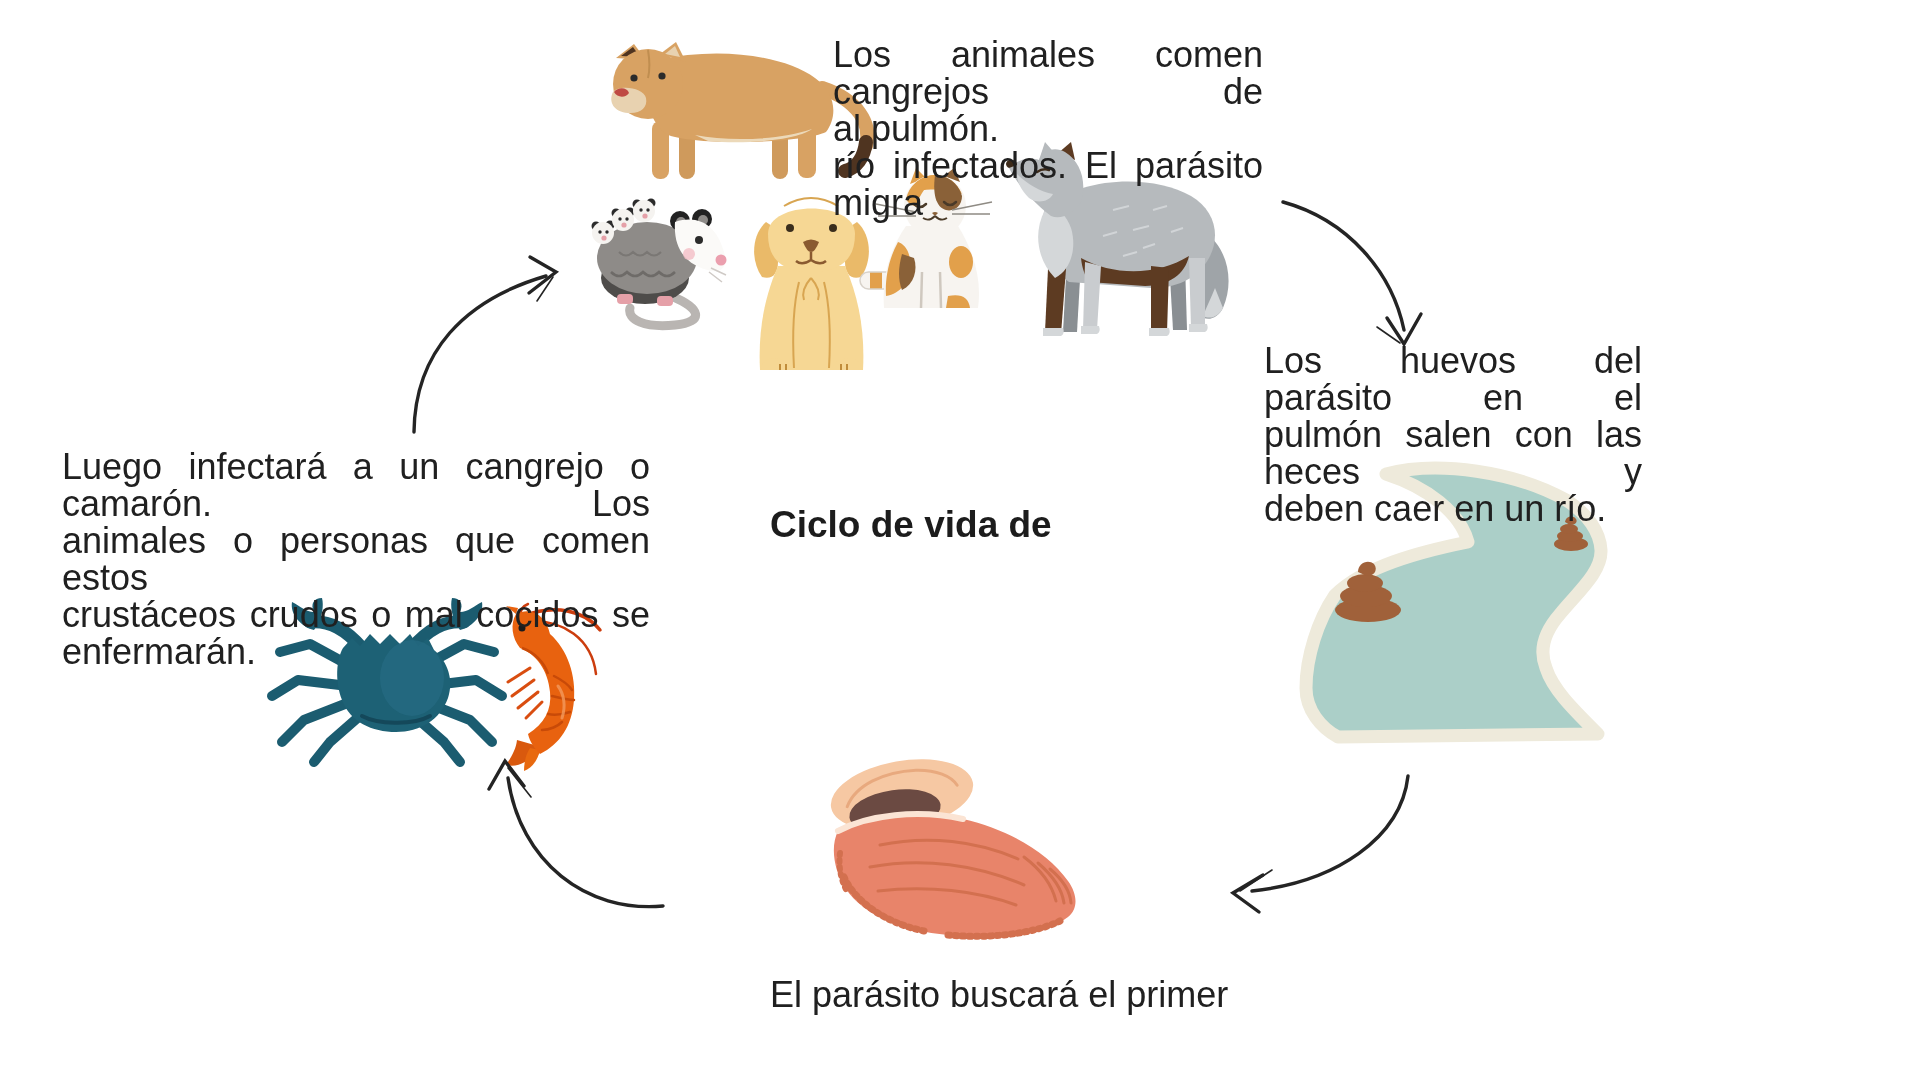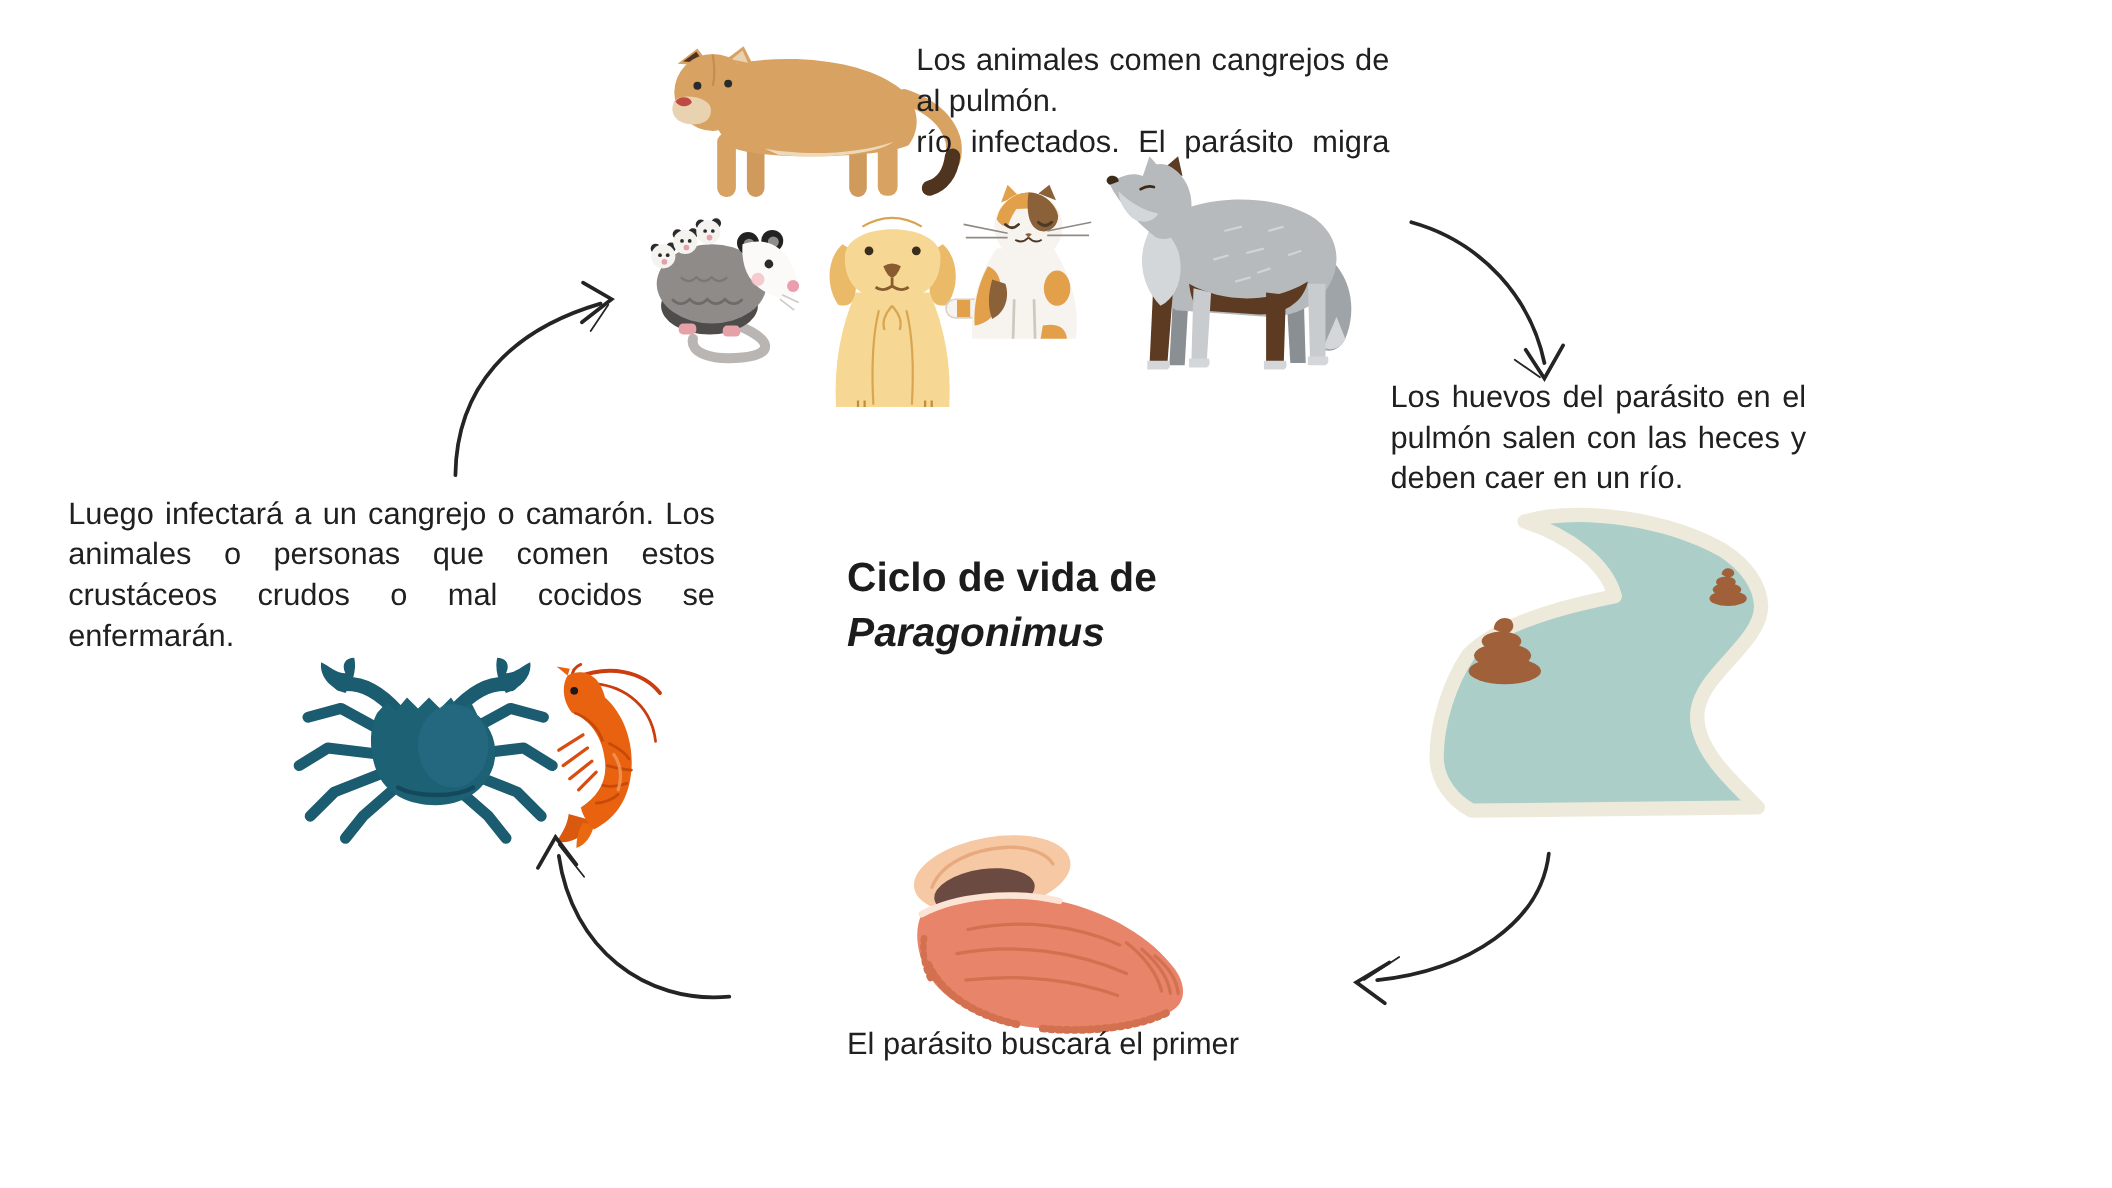--- a/index.html
+++ b/index.html
@@ -10,21 +10,21 @@
     overflow: hidden;
     background: #ffffff;
     font-family: "Liberation Sans", "DejaVu Sans", sans-serif;
     color: #202020;
   }
   .illus { position: absolute; }
   .illus svg { width: 100%; height: 100%; display: block; }
   .arrows-svg { position: absolute; left: 0; top: 0; width: 1920px; height: 1080px; pointer-events: none; }
   .txt {
     position: absolute;
-    font-size: 28px;
+    font-size: 36px;
     line-height: 37px;
     color: #202020;
   }
   .txt .line { white-space: nowrap; }
   .txt .just { white-space: normal; text-align: justify; text-align-last: justify; }
   .title-block {
     position: absolute;
     left: 770px; top: 500px; width: 340px;
     font-size: 37px;
     line-height: 50px;
@@ -309,22 +309,21 @@
     <div class="line just">crustáceos crudos o mal cocidos se</div>
     <div class="line">enfermarán.</div>
   </div>
 
   <div class="txt" style="left:1264px; top:342px; width:378px;">
     <div class="line just">Los huevos del parásito en el</div>
     <div class="line just">pulmón salen con las heces y</div>
     <div class="line">deben caer en un río.</div>
   </div>
 
-  <div class="txt" style="left:770px; top:930px; width:375px;">
+  <div class="txt" style="left:770px; top:976px; width:375px;">
     <div class="line">El parásito buscará el primer</div>
   </div>
 
   <div class="title-block">
     <div>Ciclo de vida de</div>
-    <div class="species">Paragonimus</div>
   </div>
 
 </div>
 
 </body></html>

